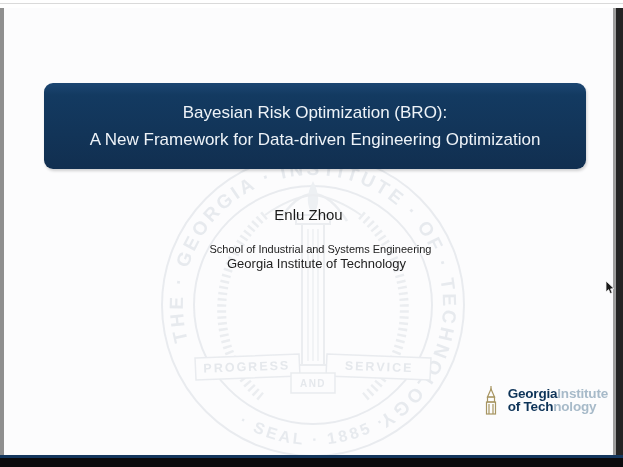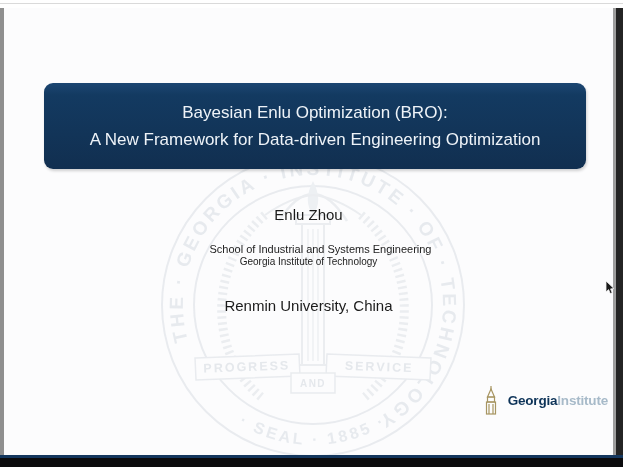--- a/index.html
+++ b/index.html
@@ -15,21 +15,21 @@
   
   .slide{position:absolute;left:4px;top:8px;width:609px;height:447px;background:#fcfcfd;}
   .title-box{position:absolute;left:40px;top:75px;width:542px;height:86px;border-radius:9px;
              background:linear-gradient(180deg,#1c4672 0%,#133a61 14%,#112f50 100%);
              box-shadow:1px 2px 3px rgba(0,0,0,0.18);
              display:flex;flex-direction:column;justify-content:center;align-items:center;}
   .title-line{color:#eef3f8;font-size:17px;line-height:27px;text-align:center;white-space:nowrap;}
   .centered{position:absolute;left:0;width:100%;text-align:center;color:#1b1b1b;white-space:nowrap;}
   .author{top:198px;font-size:15px;}
   .affil1{top:235px;font-size:11px;color:#222;margin-left:12px;}
-  .affil2{top:248px;font-size:10px;color:#222;}
+  .affil2{top:248px;font-size:13px;color:#222;padding-left:8px;}
   .venue{top:289px;font-size:15px;}
   .date{top:310px;font-size:15px;}
   
   .seal{position:absolute;left:129px;top:117px;opacity:0.65;}
   .ring-text{font-family:"Liberation Sans",sans-serif;font-weight:bold;font-size:19px;
              letter-spacing:3px;fill:#dce1e7;}
   .ring-text-b{font-family:"Liberation Sans",sans-serif;font-weight:bold;font-size:16px;
              letter-spacing:3px;fill:#dce1e7;}
   .banner-word{font-family:"Liberation Sans",sans-serif;font-weight:bold;font-size:12.5px;
              letter-spacing:2px;fill:#d9dee4;}
@@ -84,42 +84,42 @@
         <path d="M 62 233 L 166 229 L 167 251 L 63 255 Z" fill="#fcfcfd" stroke="#dfe3e8" stroke-width="1.5"></path>
         <path d="M 194 229 L 298 233 L 297 255 L 193 251 Z" fill="#fcfcfd" stroke="#dfe3e8" stroke-width="1.5"></path>
         <rect x="158" y="248" width="44" height="20" fill="#fcfcfd" stroke="#dfe3e8" stroke-width="1.5"></rect>
         <text class="banner-word" x="114" y="246" text-anchor="middle" transform="rotate(-2 114 246)">PROGRESS</text>
         <text class="banner-word" x="246" y="246" text-anchor="middle" transform="rotate(2 246 246)">SERVICE</text>
         <text class="banner-word-sm" x="180" y="262" text-anchor="middle">AND</text>
       </g>
     </svg>
 
     <div class="title-box">
-      <div class="title-line">Bayesian Enlu Optimization (BRO):</div>
+      <div class="title-line">Bayesian Risk Optimization (BRO):</div>
       <div class="title-line">A New Framework for Data-driven Engineering Optimization</div>
     </div>
 
     <div class="centered author">Enlu Zhou</div>
     <div class="centered affil1">School of Industrial and Systems Engineering</div>
     <div class="centered affil2">Georgia Institute of Technology</div>
-    <div class="centered venue">Renmin University, China</div>
 
     <div class="gt-logo">
       <svg width="12" height="30" viewBox="0 0 12 30">
         <g stroke="#a79562" fill="none" stroke-width="1.2">
           <path d="M 6 1 L 6 5"></path>
           <path d="M 2.5 12 L 6 4 L 9.5 12 Z"></path>
           <rect x="2.5" y="12" width="7" height="5"></rect>
           <rect x="1.5" y="17" width="9" height="12"></rect>
           <line x1="4" y1="19" x2="4" y2="29"></line>
           <line x1="8" y1="19" x2="8" y2="29"></line>
         </g>
       </svg>
       <div class="gt-logo-text">
         <div><span class="gt-b">Georgia</span><span class="gt-l">Institute</span></div>
+        <div><span class="gt-b">of Tech</span><span class="gt-l">nology</span></div>
       </div>
     </div>
   </div>
 
   <div class="left-edge"></div>
   <div class="right-edge-light"></div>
   <div class="right-edge-dark"></div>
   <div class="bottom-navy"></div>
   <div class="bottom-black"></div>
 

